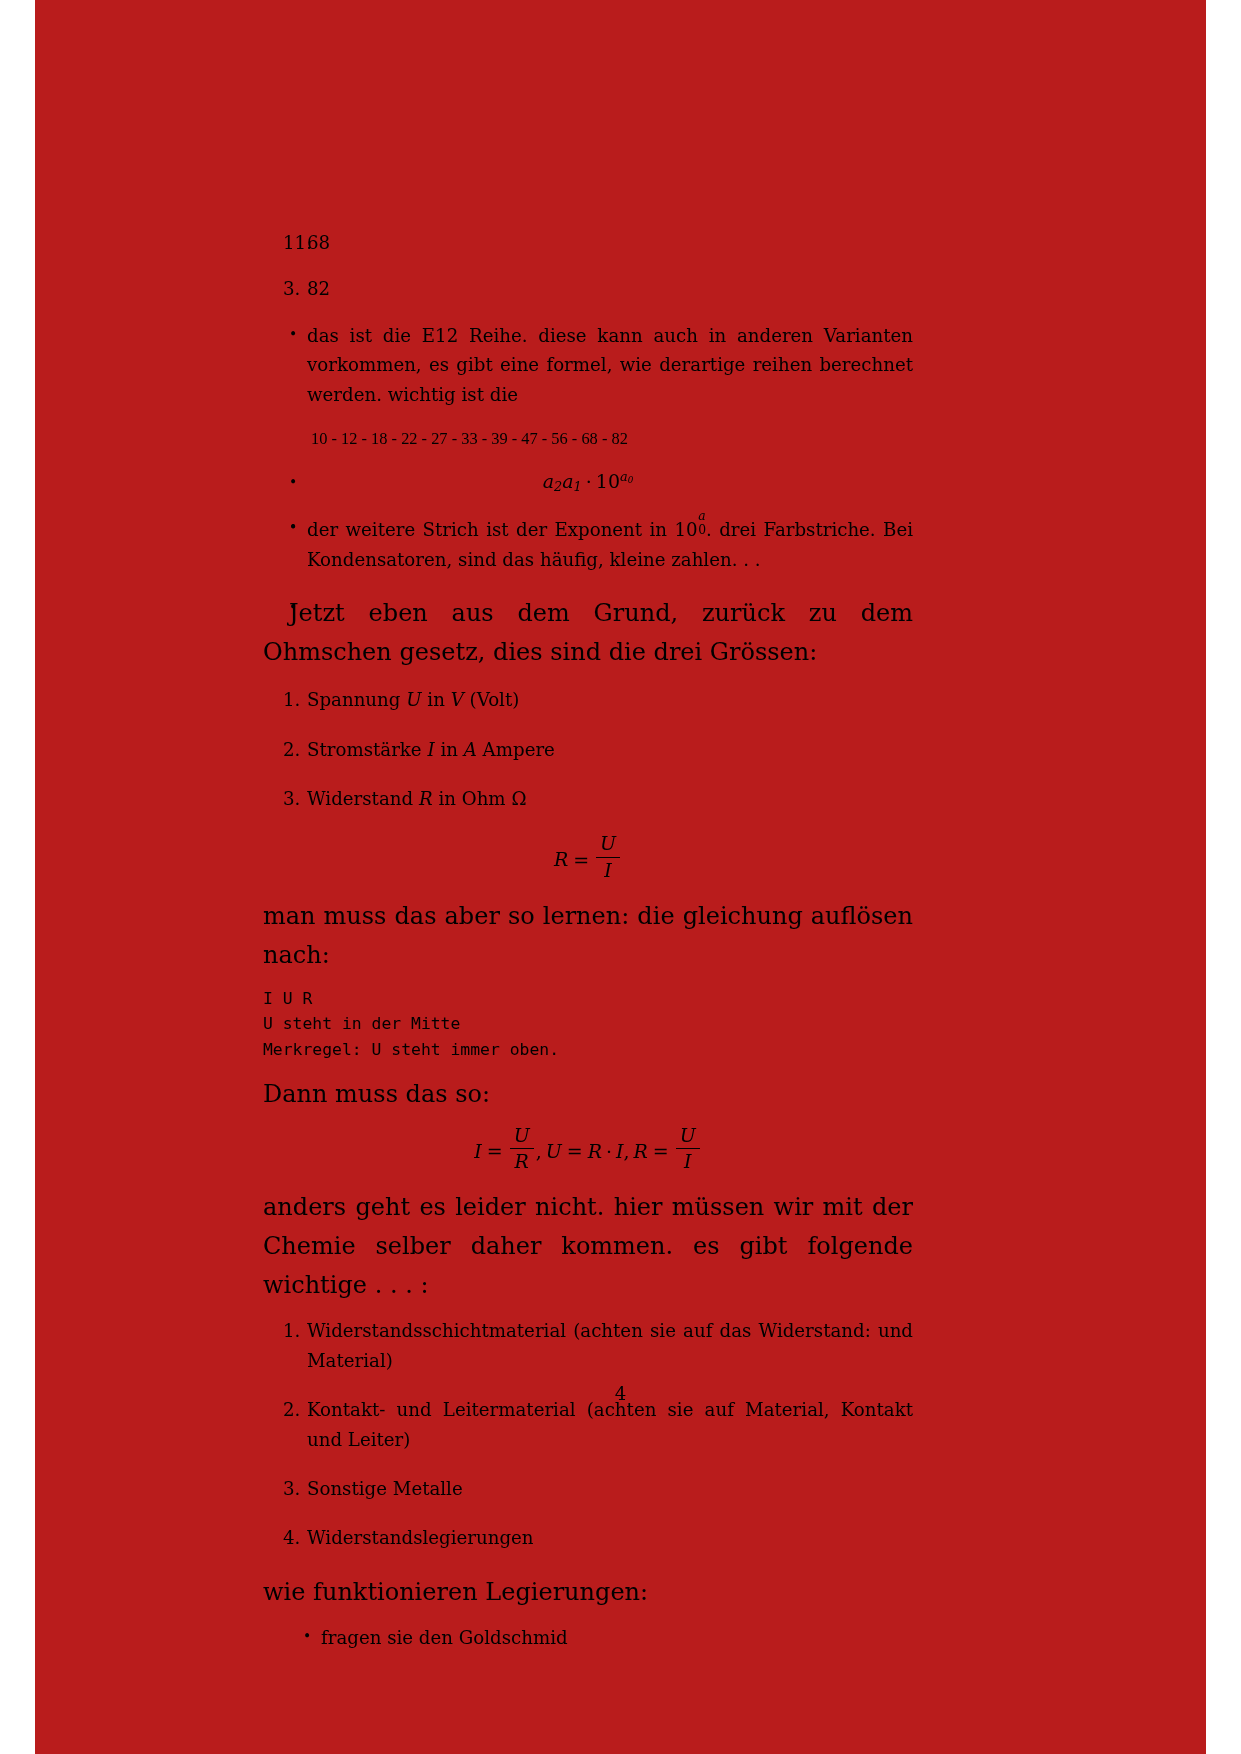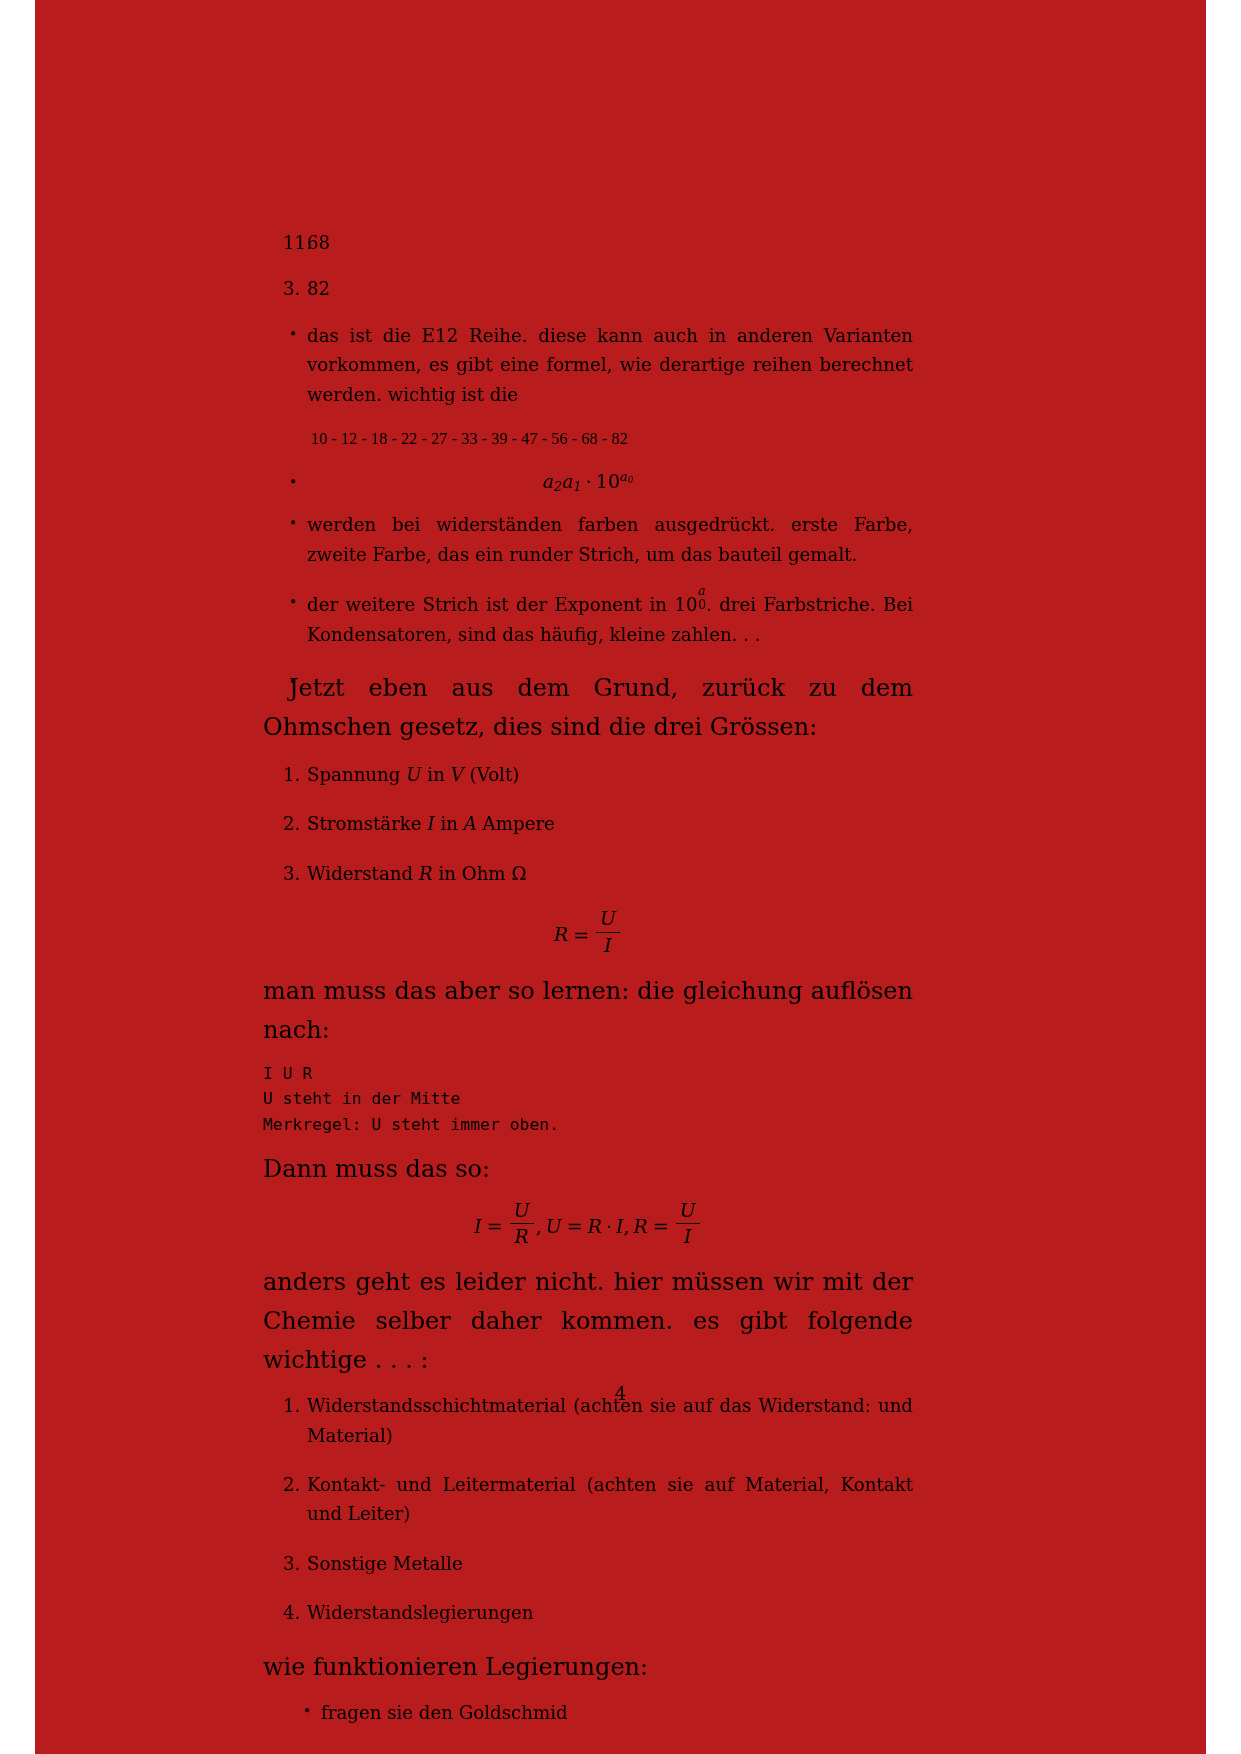--- a/index.html
+++ b/index.html
@@ -182,21 +182,20 @@
       </li>
     </ul>
 
     <div class="display">
       <span class="mathvar">a</span><sub class="msub">2</sub><span class="mathvar">a</span><sub class="msub">1</sub><span class="opdot">·</span><span class="upr">10</span><sup class="msup"><span>a</span><sub class="msub">0</sub></sup>
     </div>
 
     <ul class="bullets list-block spaced">
       <li>
         <span class="marker">•</span>
-        <span>werden bei widerständen farben ausgedrückt. erste Farbe, zweite Farbe, das ein runder Strich, um das bauteil gemalt.</span>
       </li>
       <li>
         <span class="marker">•</span>
         <span>der weitere Strich ist der Exponent in </span><span class="inline-math"><span>10</span><span class="subsup"><span class="up">a</span><span class="dn">0</span></span></span><span>. drei Farbstriche. Bei Kondensatoren, sind das häufig, kleine zahlen. . .</span>
       </li>
       <li>
         <span class="marker">•</span>
       </li>
     </ul>
 

